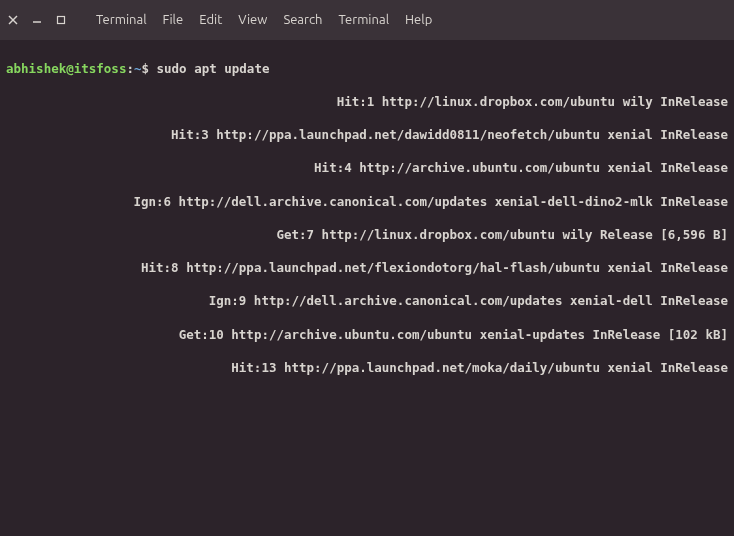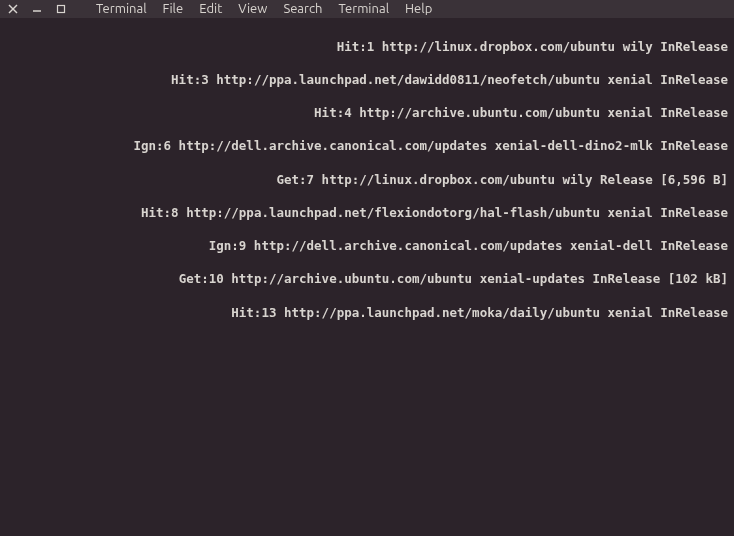--- a/index.html
+++ b/index.html
@@ -12,21 +12,21 @@
       font-size: 12.5px;
       background: #2c232a;
       color: #d8d4cf;
       width: 734px;
       height: 536px;
       overflow: hidden;
       line-height: 1.33;
     }
     .titlebar {
       background: #3a3238;
-      height: 18px;
+      height: 40px;
       display: flex;
       align-items: center;
       padding: 0 6px;
       gap: 10px;
       color: #d8d4cf;
       font-size: 13px;
       font-family: "Ubuntu", "DejaVu Sans", sans-serif;
     }
     .win-controls {
       display: flex;
@@ -92,20 +92,21 @@
     <span>File</span>
     <span>Edit</span>
     <span>View</span>
     <span>Search</span>
     <span>Terminal</span>
     <span>Help</span>
   </div>
 </div>
 
 <div class="terminal">
+<span class="line"><span class="prompt-user">abhishek@itsfoss</span><span class="prompt-colon">:</span><span class="prompt-path">~</span><span class="prompt-dollar">$ </span><span class="cmd">sudo apt update</span></span>
 <span class="line out">Hit:1 http://linux.dropbox.com/ubuntu wily InRelease</span>
 <span class="line out">Hit:3 http://ppa.launchpad.net/dawidd0811/neofetch/ubuntu xenial InRelease</span>
 <span class="line out">Hit:4 http://archive.ubuntu.com/ubuntu xenial InRelease</span>
 <span class="line out">Ign:6 http://dell.archive.canonical.com/updates xenial-dell-dino2-mlk InRelease</span>
 <span class="line out">Get:7 http://linux.dropbox.com/ubuntu wily Release [6,596 B]</span>
 <span class="line out">Hit:8 http://ppa.launchpad.net/flexiondotorg/hal-flash/ubuntu xenial InRelease</span>
 <span class="line out">Ign:9 http://dell.archive.canonical.com/updates xenial-dell InRelease</span>
 <span class="line out">Get:10 http://archive.ubuntu.com/ubuntu xenial-updates InRelease [102 kB]</span>
 <span class="line out">Hit:13 http://ppa.launchpad.net/moka/daily/ubuntu xenial InRelease</span>
 

